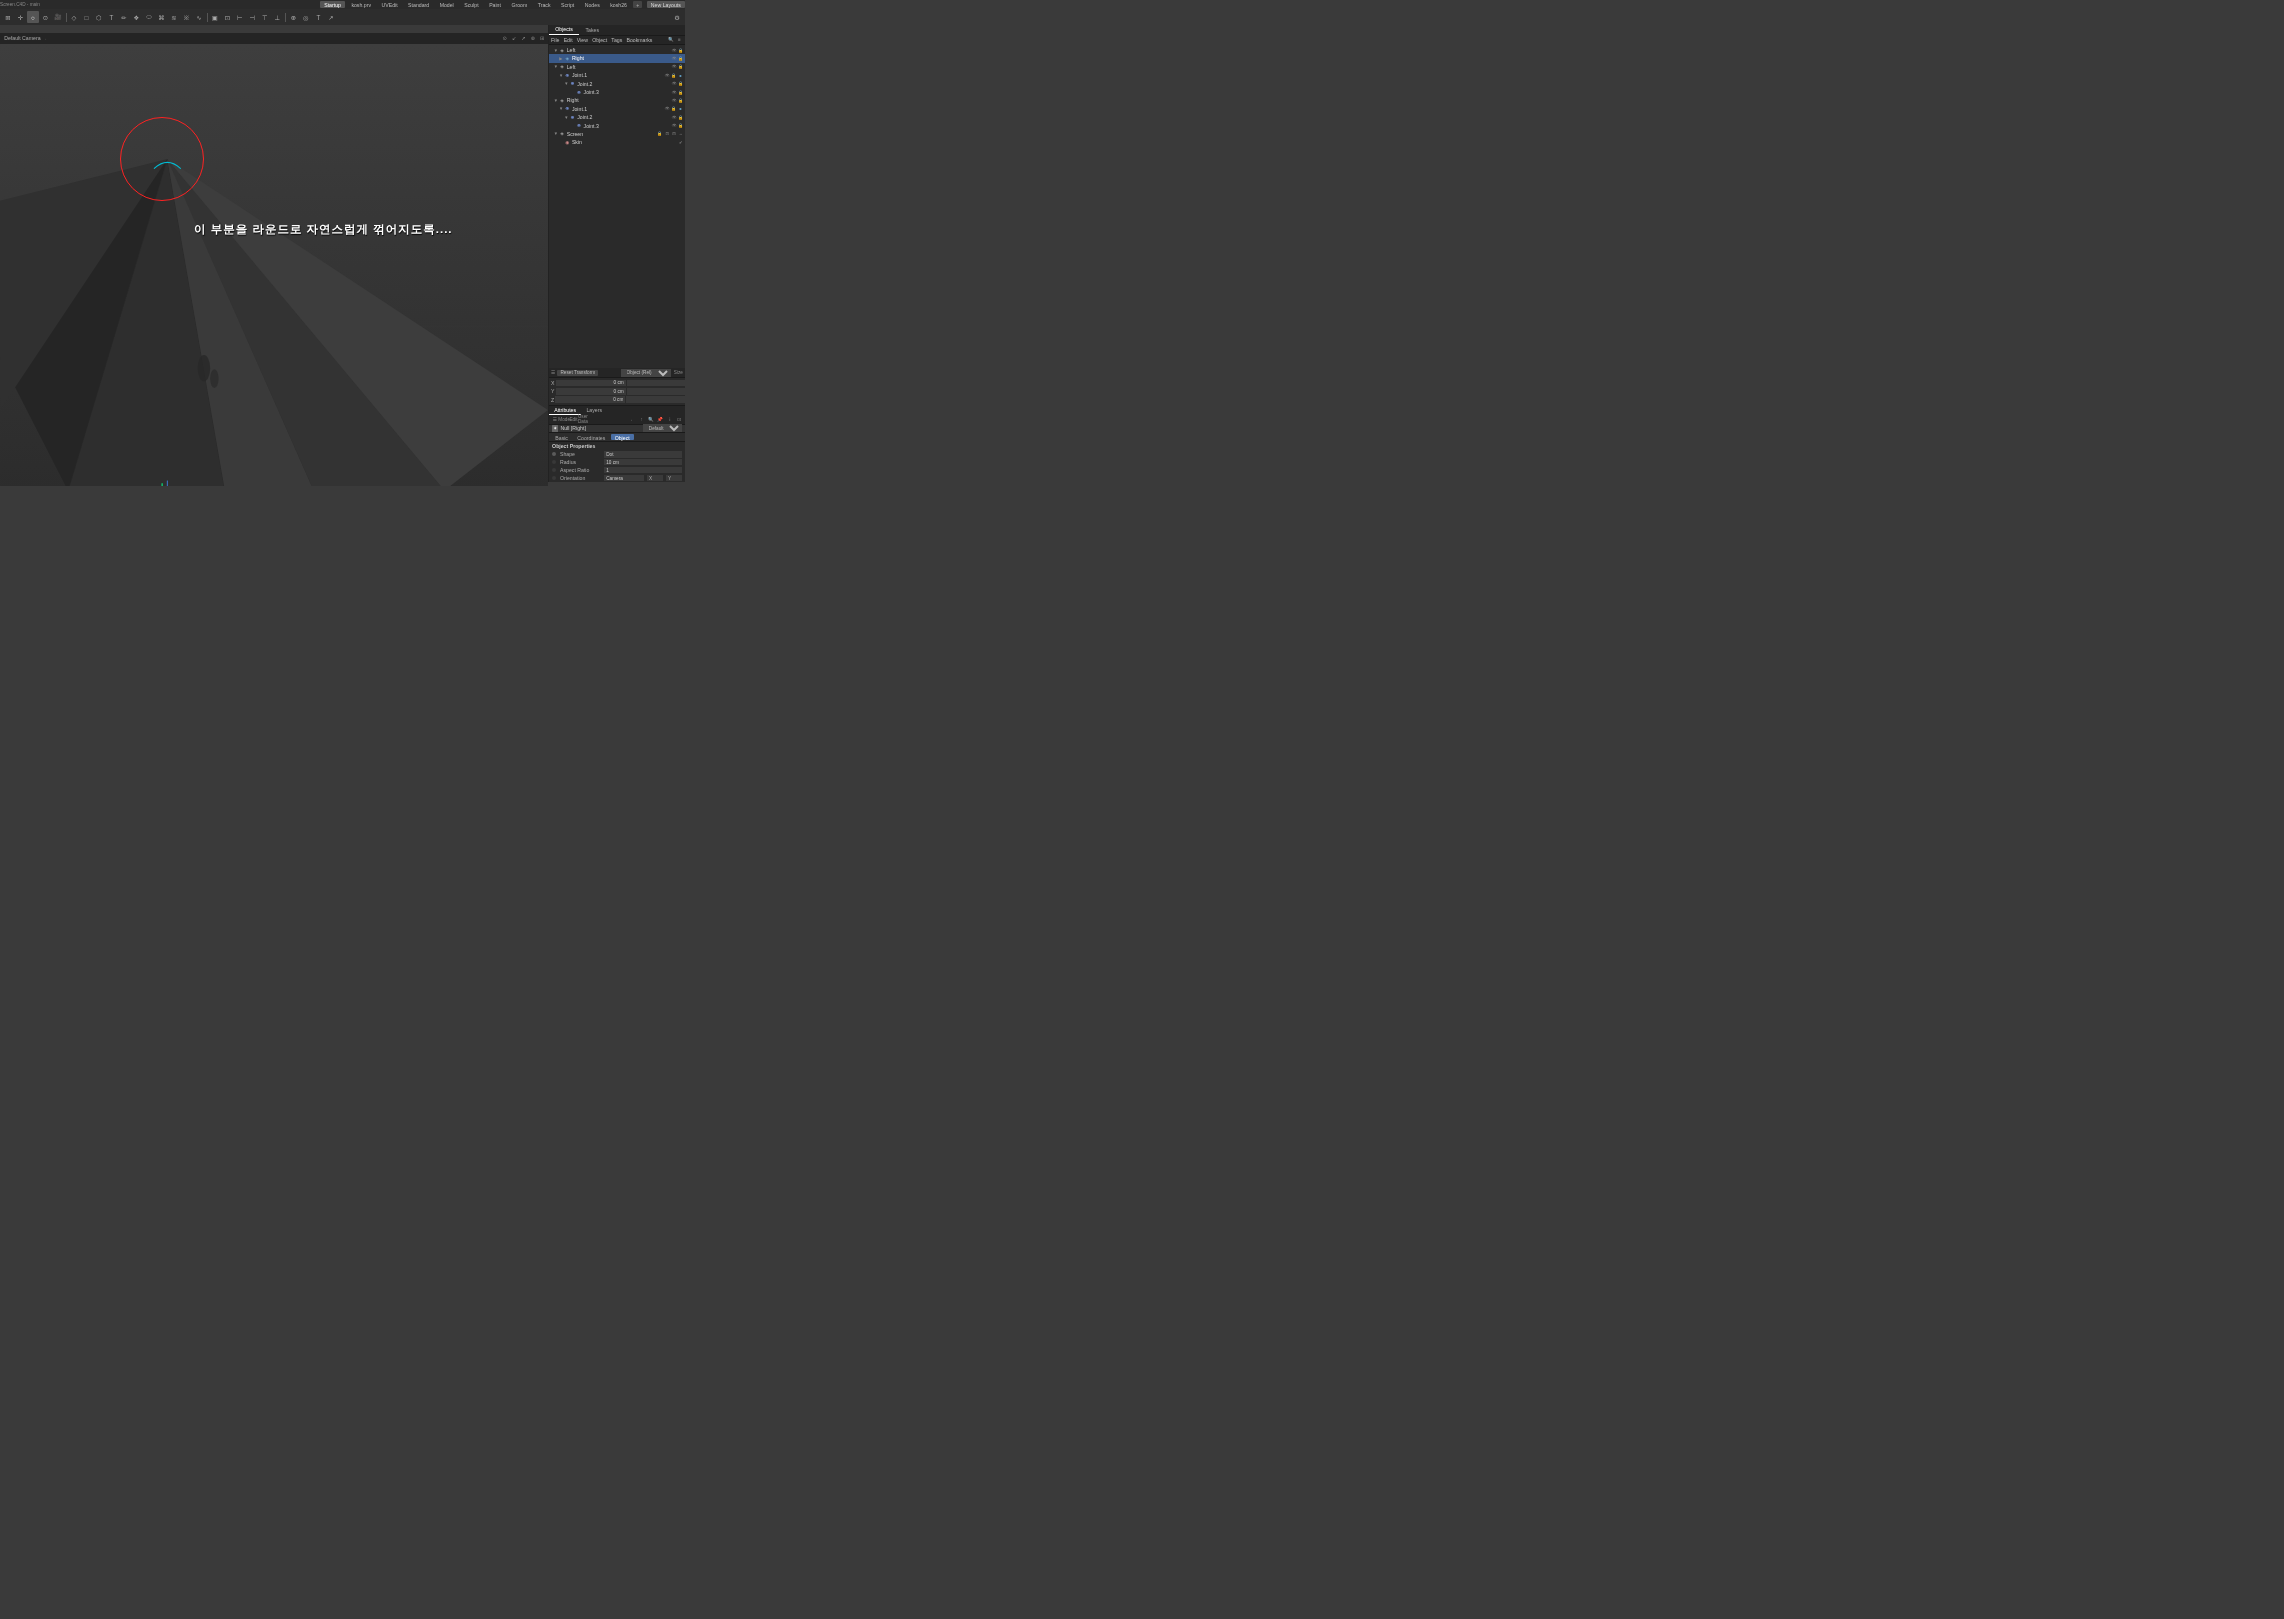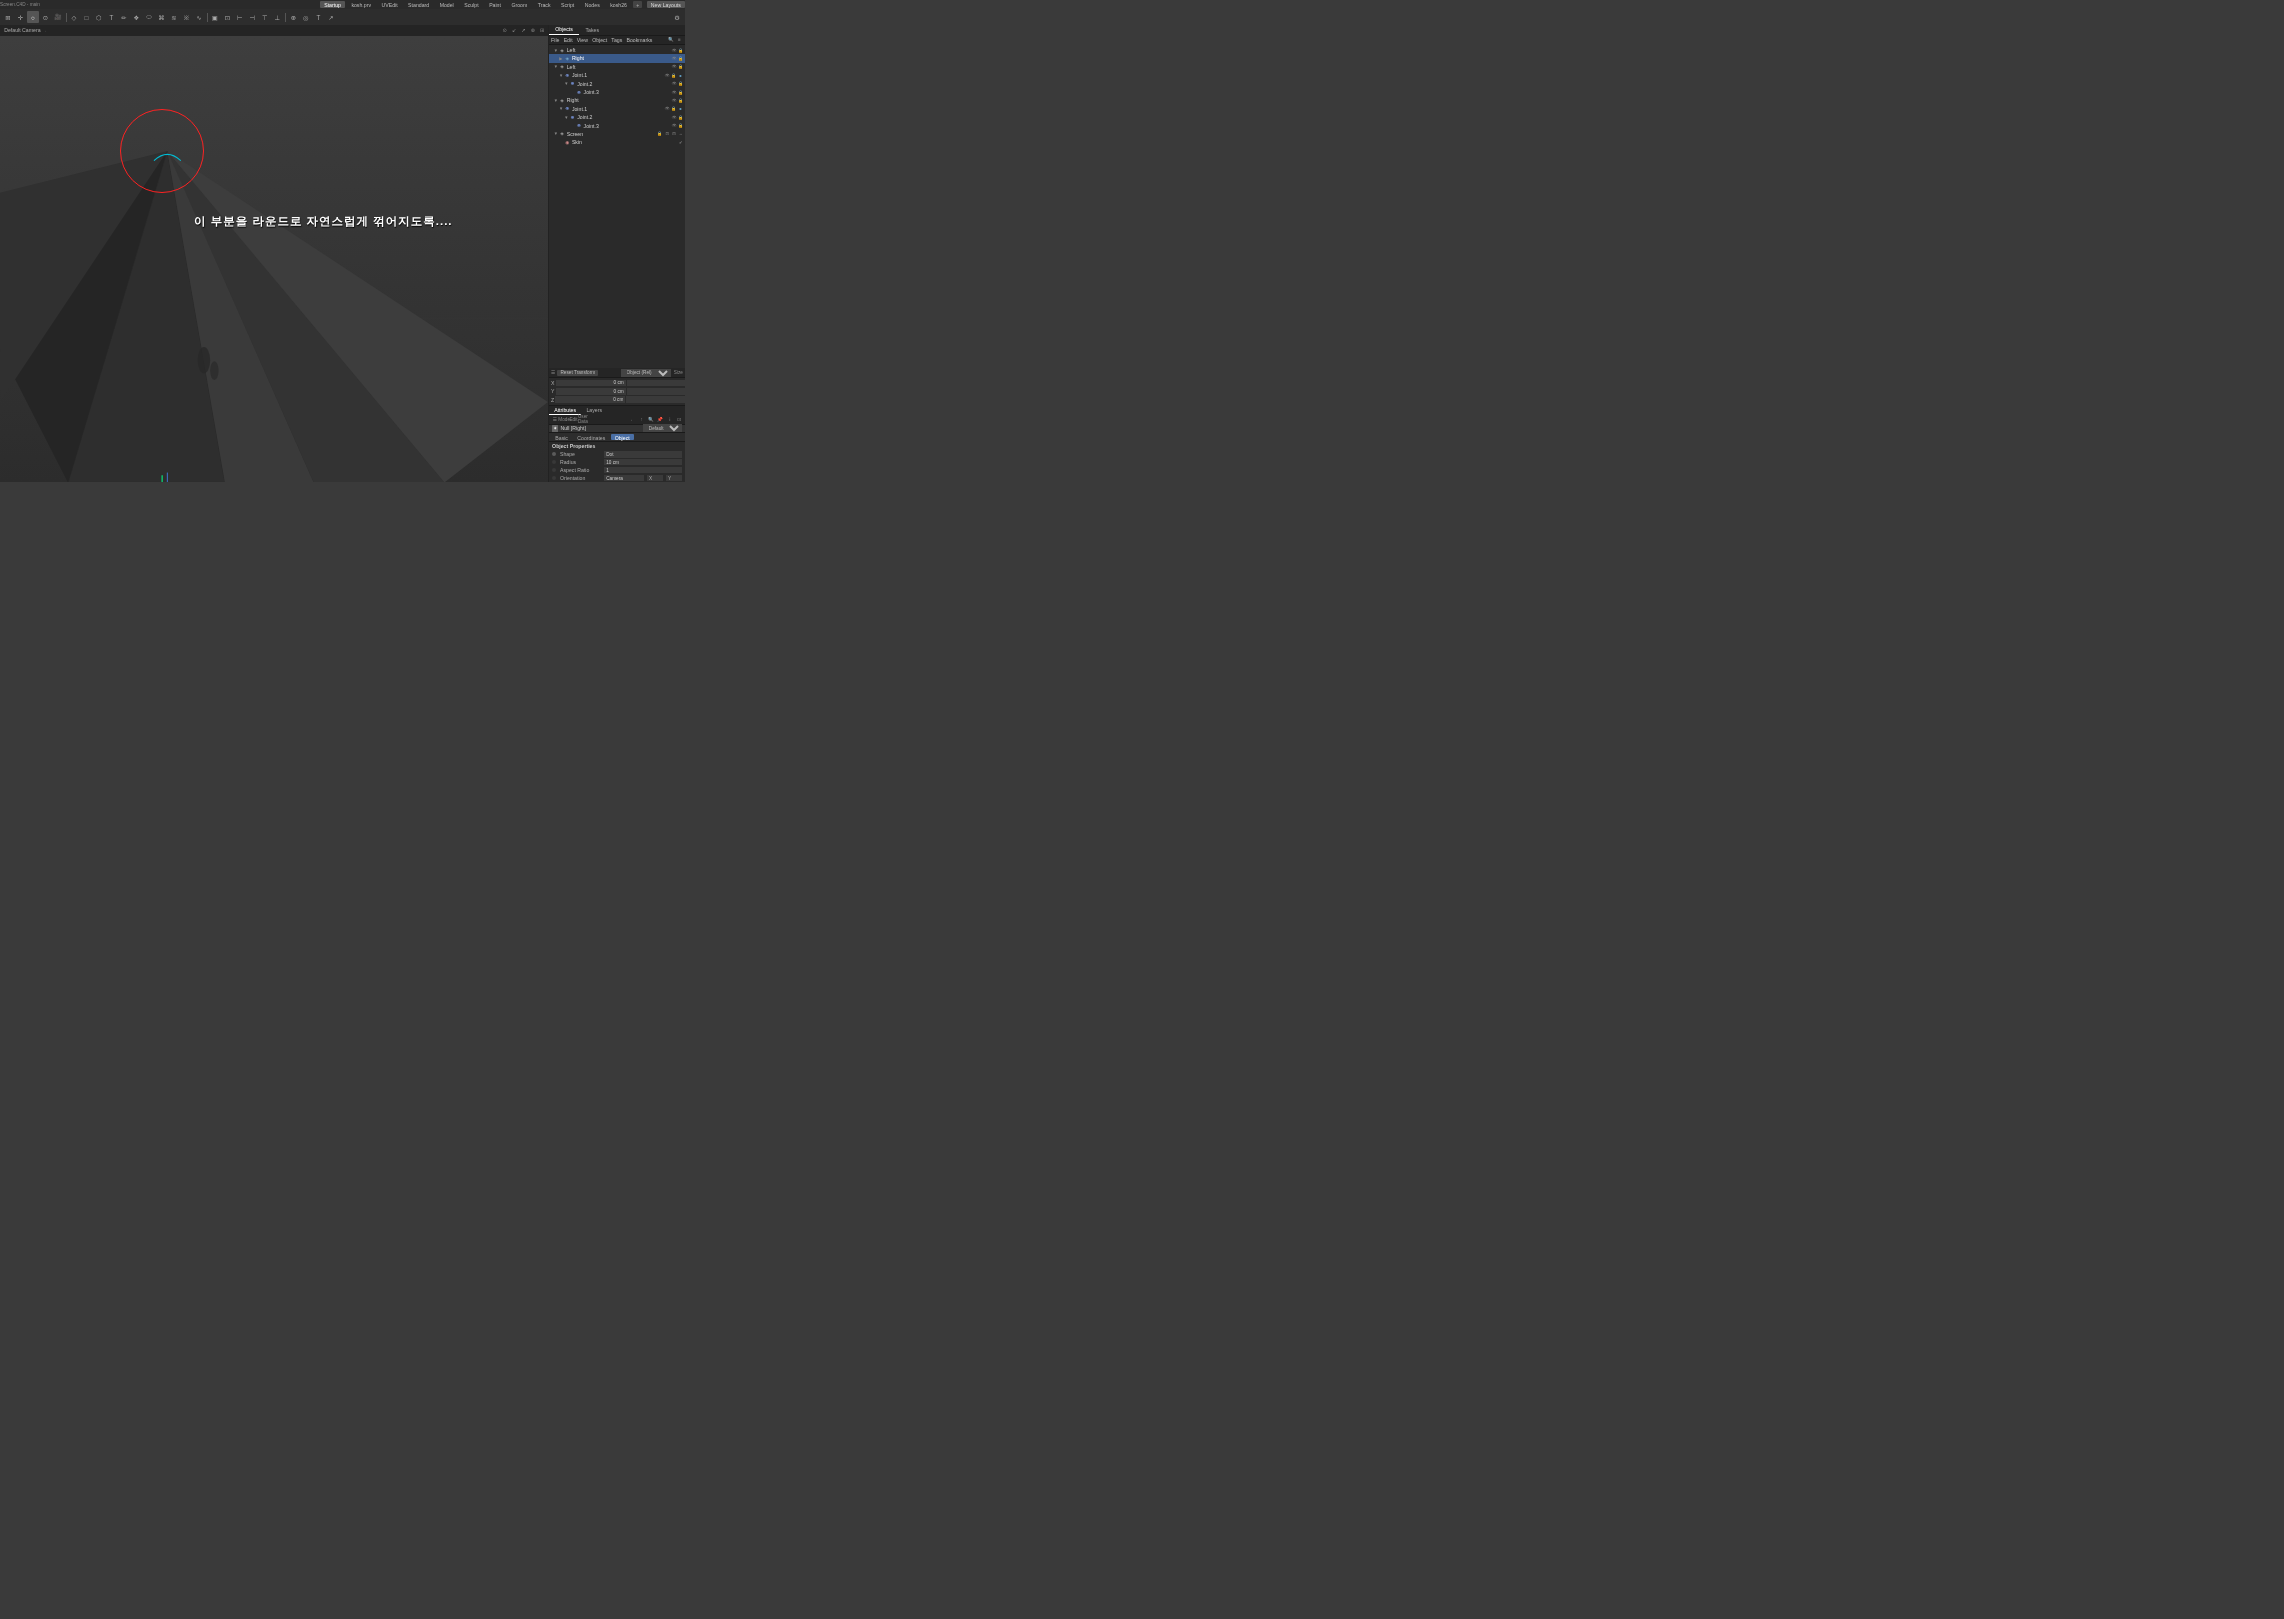--- a/index.html
+++ b/index.html
@@ -77,21 +77,21 @@
     .toolbar-separator {
       width: 0.5px; height: 9.4px;
       background: #555;
       margin: 0 1px;
     }
     .toolbar-icon.active { background: #555; color: #fff; }
 
     
     #viewport {
       position: absolute;
-      top: 25px; left: 0;
+      top: 33px; left: 0;
       width: 548px;
       height: 457px;
       background: #3c3c3c;
       overflow: hidden;
     }
 
     #viewport-header {
       position: absolute;
       top: 0; left: 0; right: 0;
       height: 10.5px;

